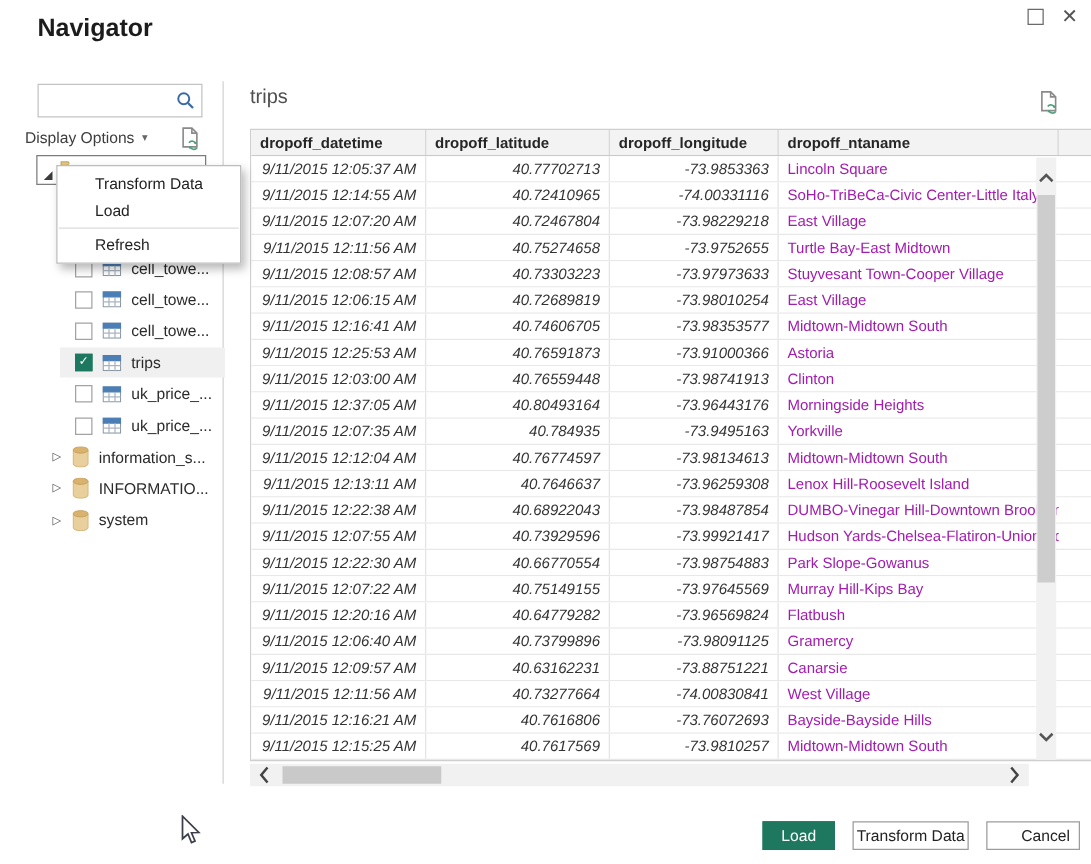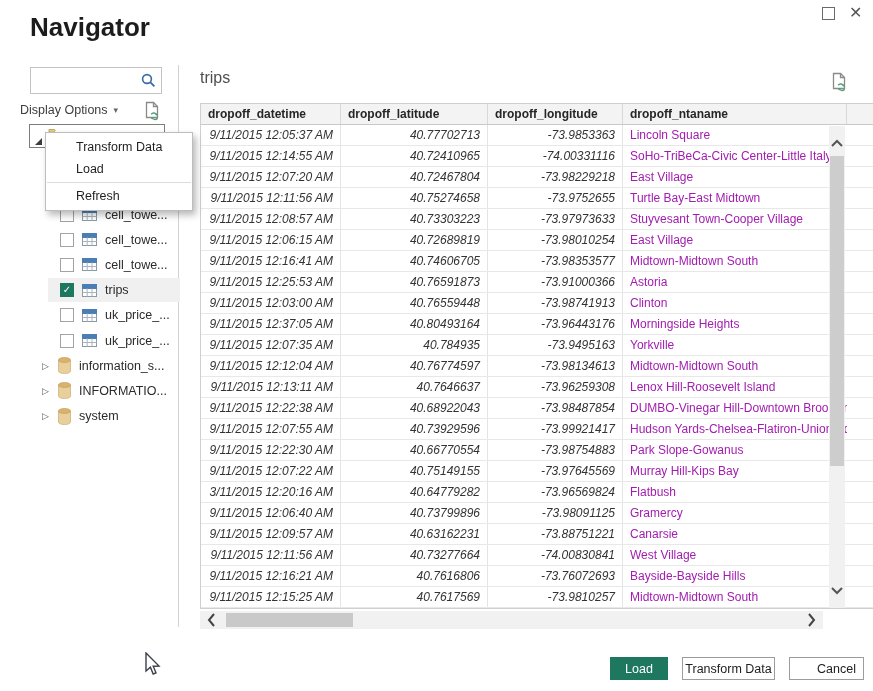--- a/index.html
+++ b/index.html
@@ -4,21 +4,21 @@
 <style>
   * { margin:0; padding:0; box-sizing:border-box; }
   html,body { background:#fff; }
   body { font-family:"Liberation Sans","DejaVu Sans",sans-serif; }
   .dialog { position:relative; width:873px; height:691px; background:#fff; overflow:hidden; }
 
   
   .win-btn { position:absolute; color:#5f5f5f; cursor:default; }
   .btn-max { left:822px; top:7px; width:13px; height:13px; border:1px solid #6a6a6a; }
   .btn-close { left:849px; top:3px; font-size:16px; color:#555; }
-  .dlg-title { position:absolute; left:30px; top:12px; font-size:26px; font-weight:700; color:#1c1c1c; }
+  .dlg-title { position:absolute; left:30px; top:12px; font-size:20px; font-weight:700; color:#1c1c1c; }
 
   
   .search-box { position:absolute; left:30px; top:67px; width:132px; height:27px; border:1px solid #c3c3c3; background:#fff; }
   .search-box input { position:absolute; left:4px; top:2px; width:105px; height:21px; border:none; outline:none; font-size:12px; font-family:inherit; }
   .search-icon { position:absolute; right:5px; top:5px; }
   .display-options { position:absolute; left:20px; top:103px; font-size:12.5px; color:#3d3d3d; }
   .do-chevron { font-size:9px; color:#666; margin-left:6px; vertical-align:1px; }
   .file-refresh { position:absolute; }
   .fr-sidebar { left:145px; top:101px; }
   .fr-preview { left:832px; top:72px; }
@@ -362,21 +362,21 @@
           <div class="cell col-2 num">-73.98754883</div>
           <div class="cell col-3 txt">Park Slope-Gowanus</div>
         </div>
         <div class="g-row">
           <div class="cell col-0 num">9/11/2015 12:07:22 AM</div>
           <div class="cell col-1 num">40.75149155</div>
           <div class="cell col-2 num">-73.97645569</div>
           <div class="cell col-3 txt">Murray Hill-Kips Bay</div>
         </div>
         <div class="g-row">
-          <div class="cell col-0 num">3/11/2015 12:20:16 AM</div>
+          <div class="cell col-0 num">9/11/2015 12:20:16 AM</div>
           <div class="cell col-1 num">40.64779282</div>
           <div class="cell col-2 num">-73.96569824</div>
           <div class="cell col-3 txt">Flatbush</div>
         </div>
         <div class="g-row">
           <div class="cell col-0 num">9/11/2015 12:06:40 AM</div>
           <div class="cell col-1 num">40.73799896</div>
           <div class="cell col-2 num">-73.98091125</div>
           <div class="cell col-3 txt">Gramercy</div>
         </div>

